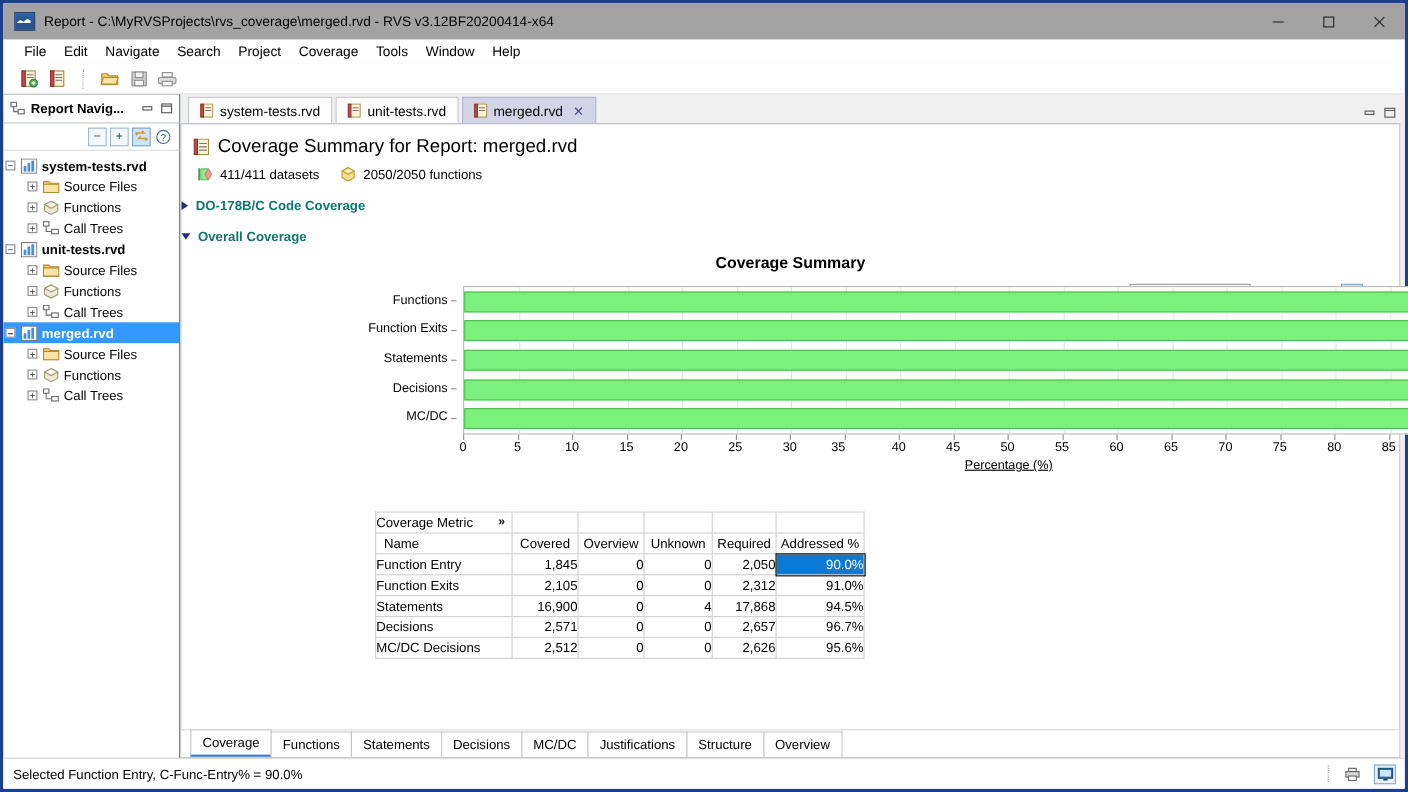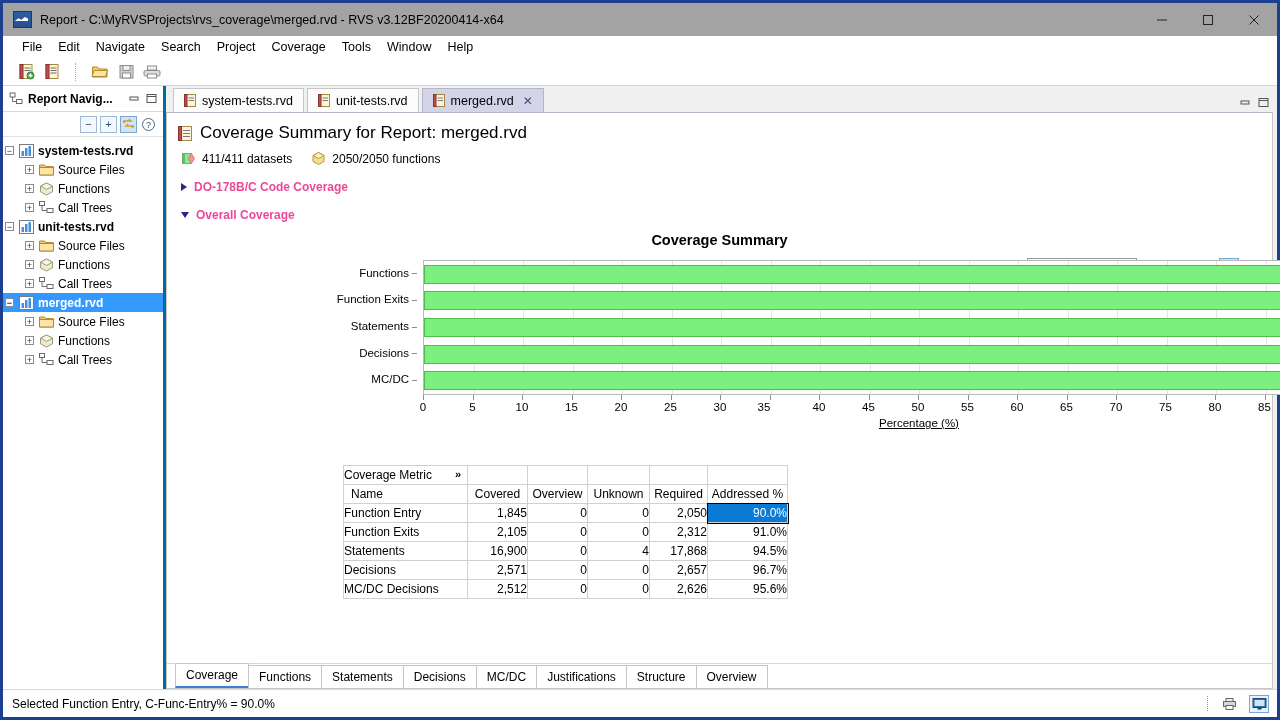--- a/index.html
+++ b/index.html
@@ -51,21 +51,21 @@
     border-bottom:1px solid #d6d6d6;
   }
   .tb-sep{width:1px;height:18px;background:#cfcfcf;margin:0 8px;
     border-left:1px dotted #aaa;background:transparent;}
   .tbicon{width:22px;height:22px;display:flex;align-items:center;justify-content:center;}
   
   .bodyrow{flex:1 1 auto;display:flex;min-height:0;background:#f0f0f0;}
   
   .leftpanel{
     width:160px;flex:0 0 160px;display:flex;flex-direction:column;
-    background:#14532d;border-right:3px solid #0369a1;min-height:0;
+    background:#14532d;border-right:1px solid #0369a1;min-height:0;
   }
   .lp-tabrow{
     height:25px;display:flex;align-items:center;background:#fff;
     border-bottom:1px solid #d9d9d9;
   }
   .lp-tab{
     display:flex;align-items:center;gap:5px;padding:0 6px;height:24px;
     font-size:12px;font-weight:bold;color:#000;
   }
   .lp-minmax{margin-left:auto;display:flex;gap:6px;padding-right:6px;align-items:center;}
@@ -124,21 +124,21 @@
   }
   .find-select{
     width:110px;height:20px;border:1px solid #9a9a9a;background:#fff;
     display:flex;align-items:center;padding:0 4px;font-size:12px;box-sizing:border-box;
     justify-content:space-between;
   }
   .ficon{width:20px;height:20px;display:flex;align-items:center;justify-content:center;}
   .ficon.boxed{background:#cfe4f7;border:1px solid #7ba7cf;box-sizing:border-box;}
   .sect{
     display:flex;align-items:center;gap:7px;font-size:12px;font-weight:bold;
-    color:#ec4899;padding-left:14px;text-align:right;
+    color:#0f766e;text-align:right;
   }
   .tri{width:0;height:0;}
   .tri.right{border-left:6px solid #2a2a7a;border-top:4px solid transparent;border-bottom:4px solid transparent;}
   .tri.down{border-top:6px solid #2a2a7a;border-left:4px solid transparent;border-right:4px solid transparent;}
   
   .chartwrap{position:relative;height:235px;margin-top:4px;}
   .chart-title{
     text-align:center;font-size:14.5px;font-weight:bold;color:#000;
     position:absolute;left:0;right:0;top:6px;
   }

